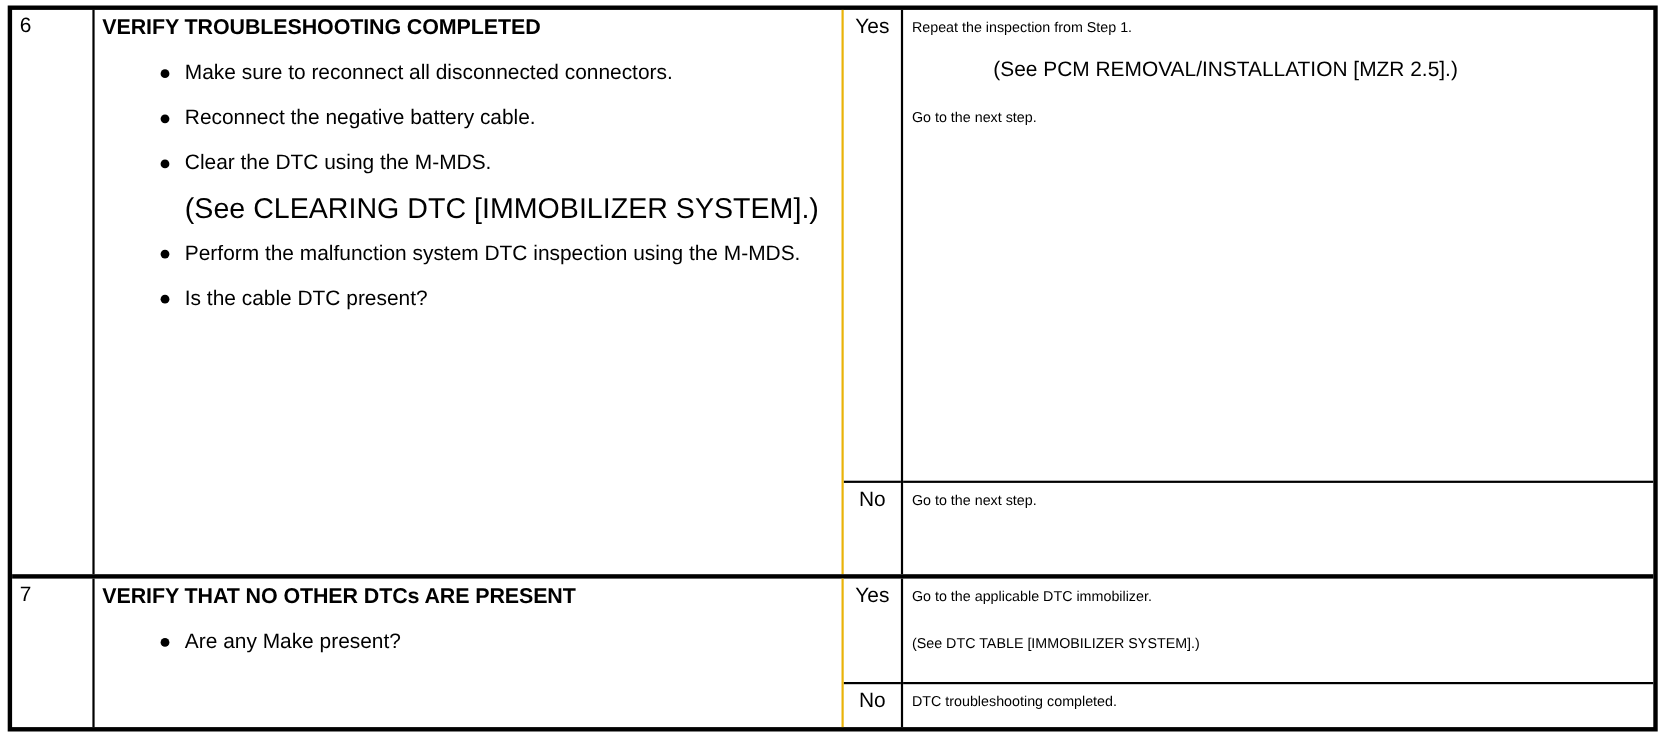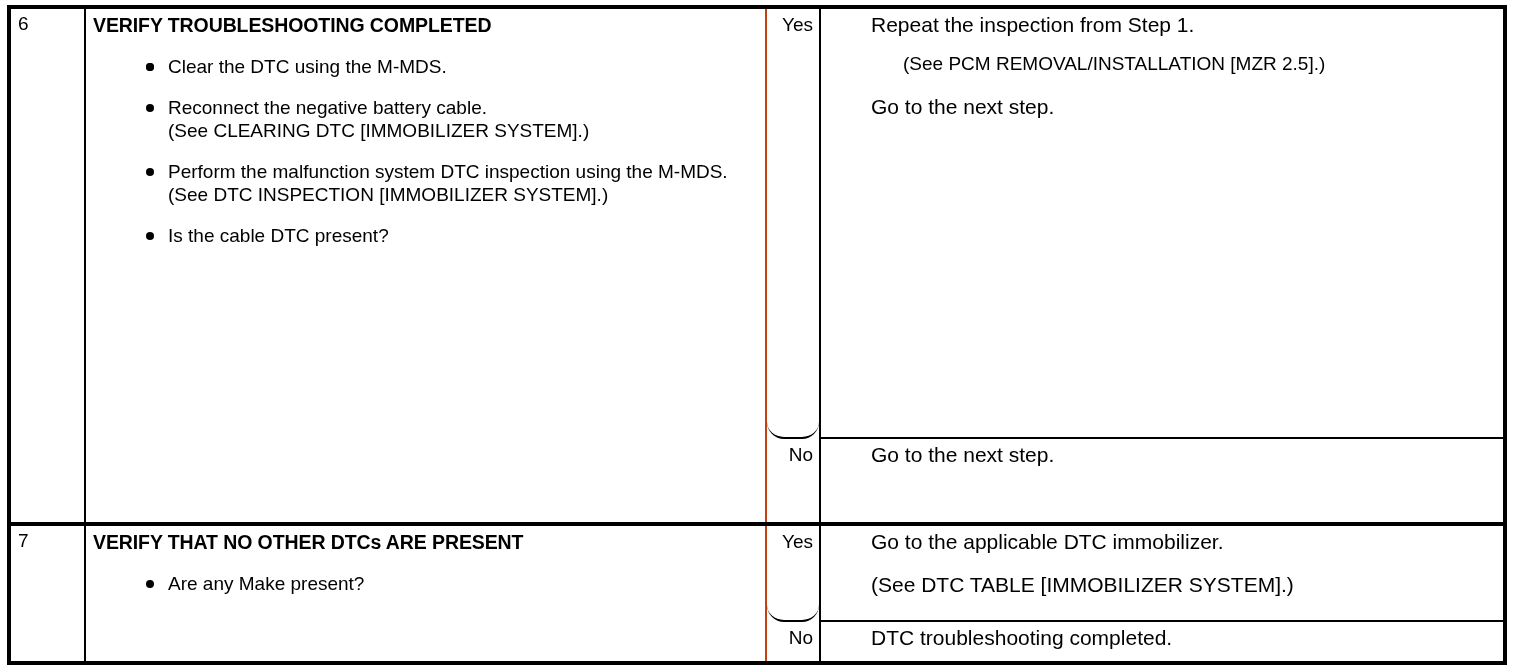--- a/index.html
+++ b/index.html
@@ -34,21 +34,21 @@
     width: 75px;
     flex: 0 0 75px;
     border-right: 2px solid #000;
     padding: 4px 0 0 7px;
     font-size: 19px;
     line-height: 22px;
   }
   .col-desc {
     width: 681px;
     flex: 0 0 681px;
-    border-right: 2px solid #c2410c;
+    border-right: 2px solid #eab308;
     padding: 4px 10px 0 4px;
     position: relative;
   }
   .col-yn {
     width: 54px;
     flex: 0 0 54px;
     border-right: 2px solid #000;
     display: flex;
     flex-direction: column;
   }
@@ -58,21 +58,21 @@
     flex-direction: column;
   }
 
   
   .yn-cell, .res-cell {
     padding: 4px 6px 0 6px;
     font-size: 19px;
     line-height: 23px;
     overflow: hidden;
   }
-  .yn-cell { text-align: right; border-radius: 17px; }
+  .yn-cell { text-align: center; }
 
   .r6-yes { height: 430px; border-bottom: 2px solid #000; }
   .r6-no  { height: 79px; }
   .r7-yes { height: 96px; border-bottom: 2px solid #000; }
   .r7-no  { height: 37px; }
 
   .res-cell { padding-left: 8px; }
 
   .title {
     font-weight: bold;
@@ -95,23 +95,24 @@
     margin-top: 18px;
   }
   .b-item .dot {
     position: absolute;
     left: 56px; top: 8px;
     width: 8px; height: 8px;
     background: #000;
     border-radius: 50%;
   }
   .b-note {
-    font-size: 19px;
+    font-size: 26px;
     line-height: 23px;
     padding-left: 78px;
+    margin-top: 18px;
   }
 
   
   .rb-item {
     position: relative;
     font-size: 19px;
     line-height: 23px;
     padding-left: 74px;
     margin-top: 21px;
   }
@@ -121,56 +122,56 @@
     width: 8px; height: 8px;
     background: #000;
     border-radius: 50%;
   }
   .rb-note {
     font-size: 19px;
     line-height: 23px;
     padding-left: 74px;
     margin-top: 16px;
   }
-  .res-line { font-size: 21px; line-height: 23px; margin-left: 42px; }
+  .res-line { font-size: 13px; line-height: 23px; }
   .res-line.spaced { margin-top: 20px; }
 </style>
 </head>
 <body>
 
 <div class="page">
   <div class="tbl">
 
     <div class="row row-6">
 
       <div class="col-step">
         <span>6</span>
       </div>
 
       <div class="col-desc">
         <div class="title">VERIFY TROUBLESHOOTING COMPLETED</div>
 
         <div class="bullets">
           <div class="b-item">
             <span class="dot"></span>
+            <span>Make sure to reconnect all disconnected connectors.</span>
+          </div>
+          <div class="b-item">
+            <span class="dot"></span>
+            <span>Reconnect the negative battery cable.</span>
           </div>
           <div class="b-item">
             <span class="dot"></span>
             <span>Clear the DTC using the M-MDS.</span>
           </div>
-          <div class="b-item">
-            <span class="dot"></span>
-            <span>Reconnect the negative battery cable.</span>
-          </div>
           <div class="b-note">(See CLEARING DTC [IMMOBILIZER SYSTEM].)</div>
           <div class="b-item">
             <span class="dot"></span>
             <span>Perform the malfunction system DTC inspection using the M-MDS.</span>
           </div>
-          <div class="b-note">(See DTC INSPECTION [IMMOBILIZER SYSTEM].)</div>
           <div class="b-item">
             <span class="dot"></span>
             <span>Is the cable DTC present?</span>
           </div>
         </div>
       </div>
 
       <div class="col-yn">
         <div class="yn-cell r6-yes">Yes</div>
         <div class="yn-cell r6-no">No</div>

